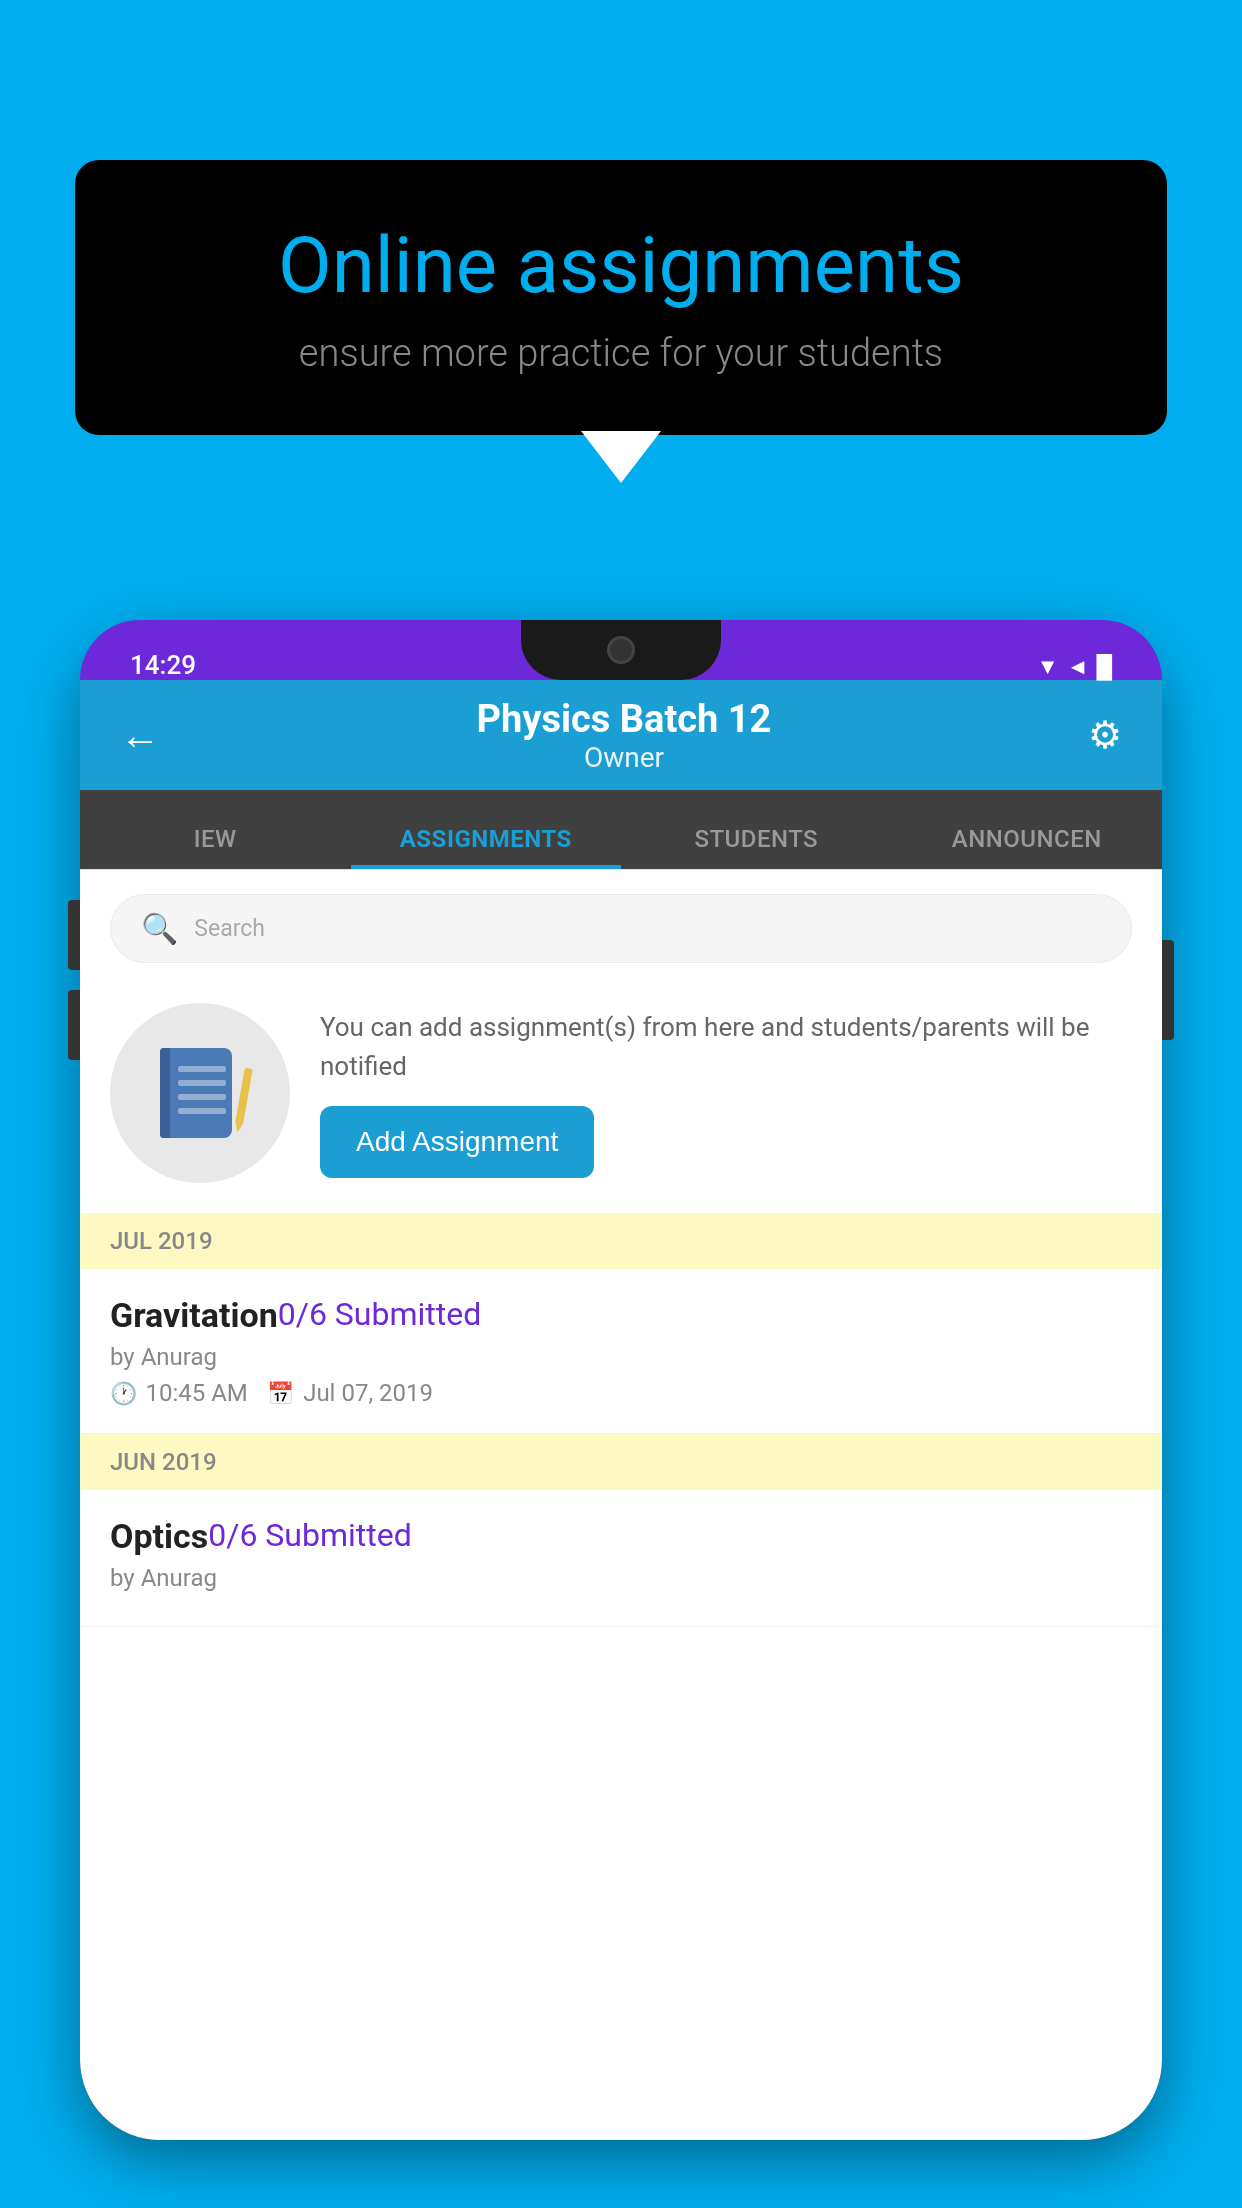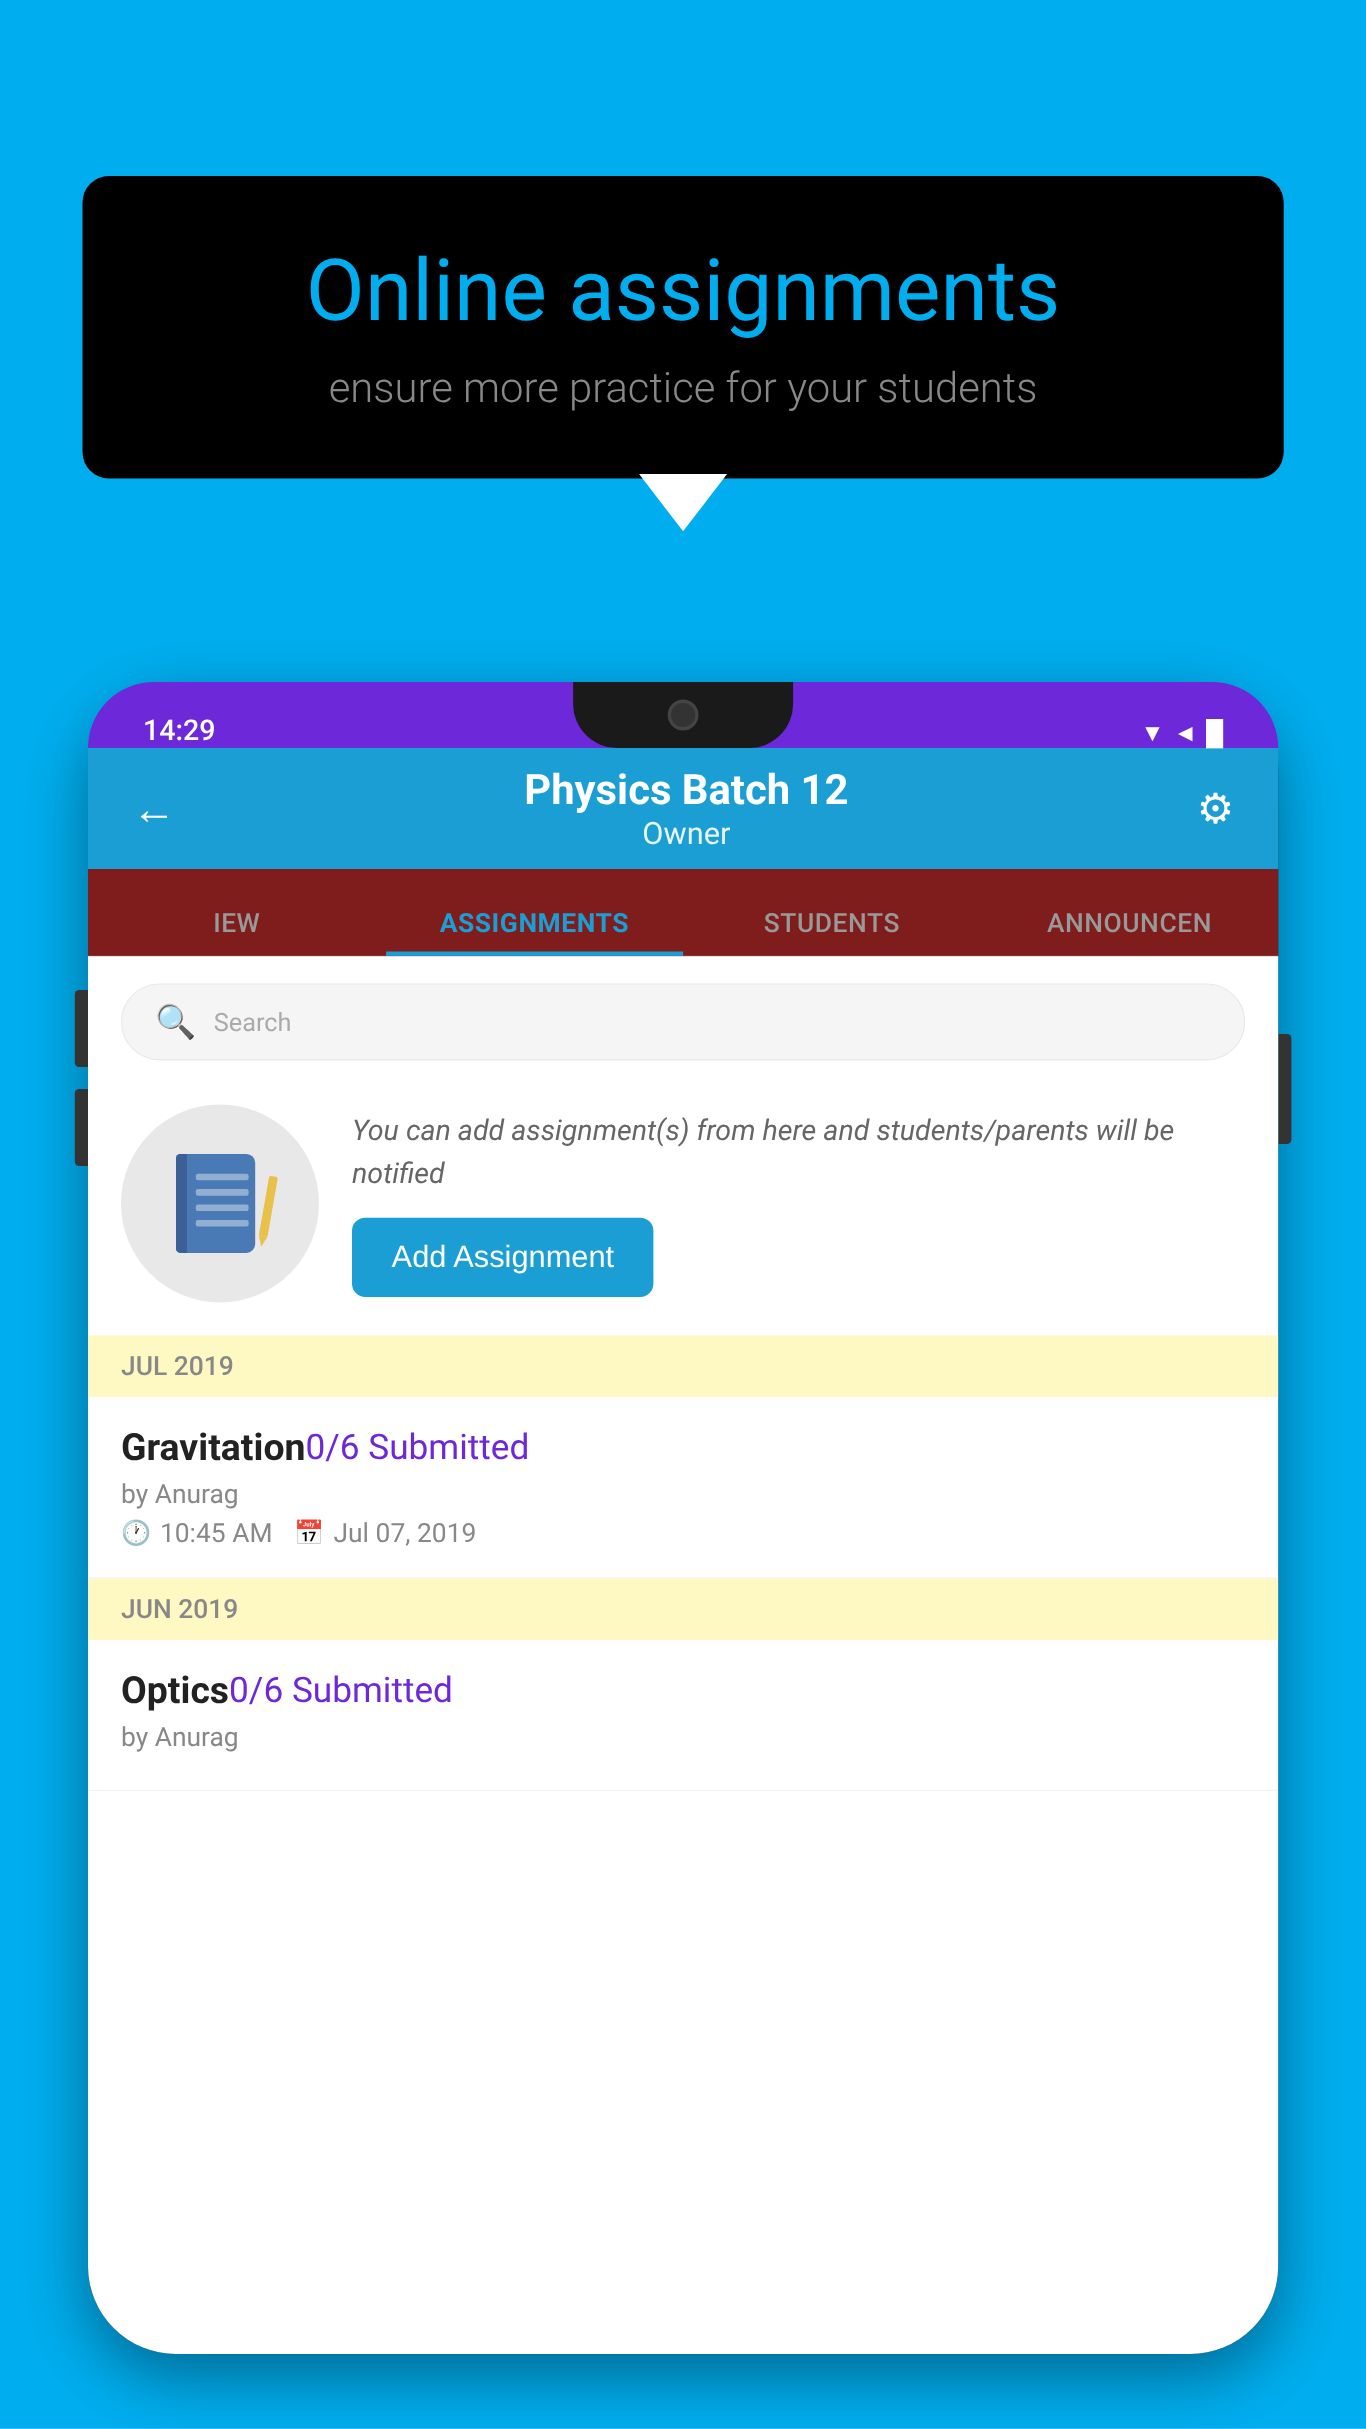--- a/index.html
+++ b/index.html
@@ -172,21 +172,21 @@
       font-size: 38px;
     }
 
     
     .tab-bar {
       position: absolute;
       top: 170px;
       left: 0;
       right: 0;
       height: 80px;
-      background: #7f1d1d;
+      background: #404040;
       display: flex;
       align-items: flex-end;
       border-bottom: 1px solid #e0e0e0;
     }
 
     .tab-item {
       flex: 1;
       text-align: center;
       padding-bottom: 16px;
       font-size: 24px;
@@ -330,21 +330,20 @@
 
     .promo-text-group {
       flex: 1;
     }
 
     .promo-description {
       font-size: 26px;
       color: #666;
       line-height: 1.5;
       margin-bottom: 20px;
-      font-style: italic;
     }
 
     .add-assignment-btn {
       background: #1a9ed4;
       color: white;
       border: none;
       border-radius: 12px;
       padding: 20px 36px;
       font-size: 28px;
       font-weight: 500;

